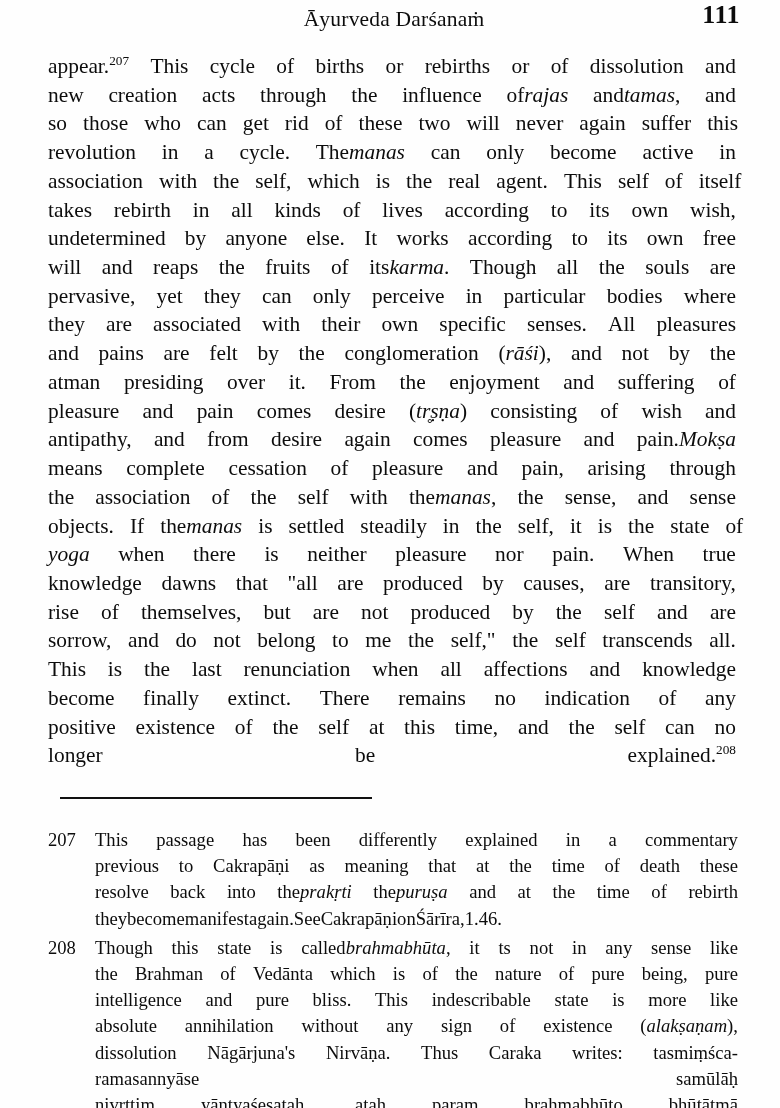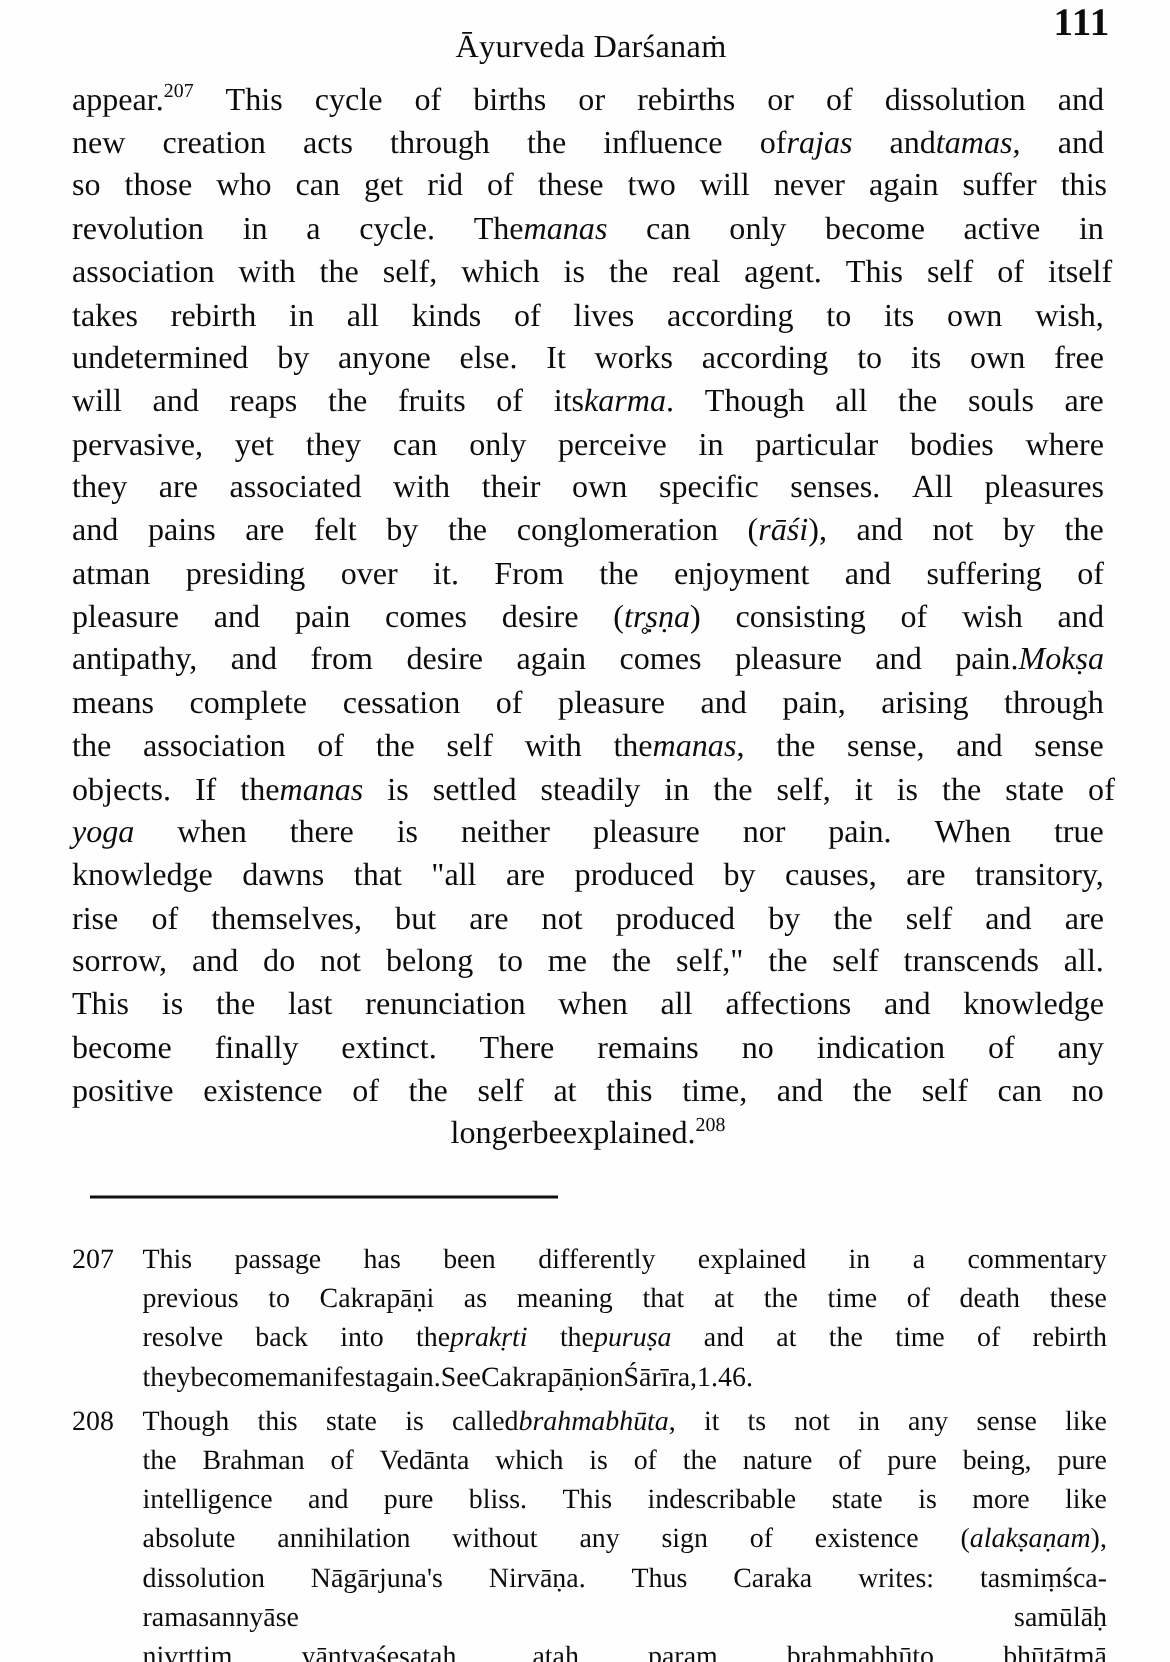--- a/index.html
+++ b/index.html
@@ -15,26 +15,26 @@
     position: relative;
     width: 780px;
     height: 1108px;
     overflow: hidden;
     background: #fefefe;
     box-sizing: border-box;
   }
   
   .running-head {
     position: absolute;
-    top: 19px;
+    top: 2px;
     left: 48px;
     right: 40px;
     height: 30px;
     display: flex;
-    align-items: flex-start;
+    align-items: flex-end;
     justify-content: center;
   }
   .head-title {
     font-size: 21.5px;
     letter-spacing: 0.2px;
     white-space: nowrap;
   }
   .page-number {
     position: absolute;
     top: 0px;
@@ -56,21 +56,21 @@
     line-height: 28.72px;
     height: 28.72px;
     white-space: pre;
     align-items: baseline;
   }
   .body-line.justify {
     justify-content: space-between;
     gap: 16px;
   }
   .body-line.last {
-    justify-content: center;
+    justify-content: space-between;
   }
   .w { display: inline-block; }
   .it { font-style: italic; }
   sup {
     font-size: 0.62em;
     vertical-align: super;
     line-height: 0;
   }
   
   .fn-rule {

